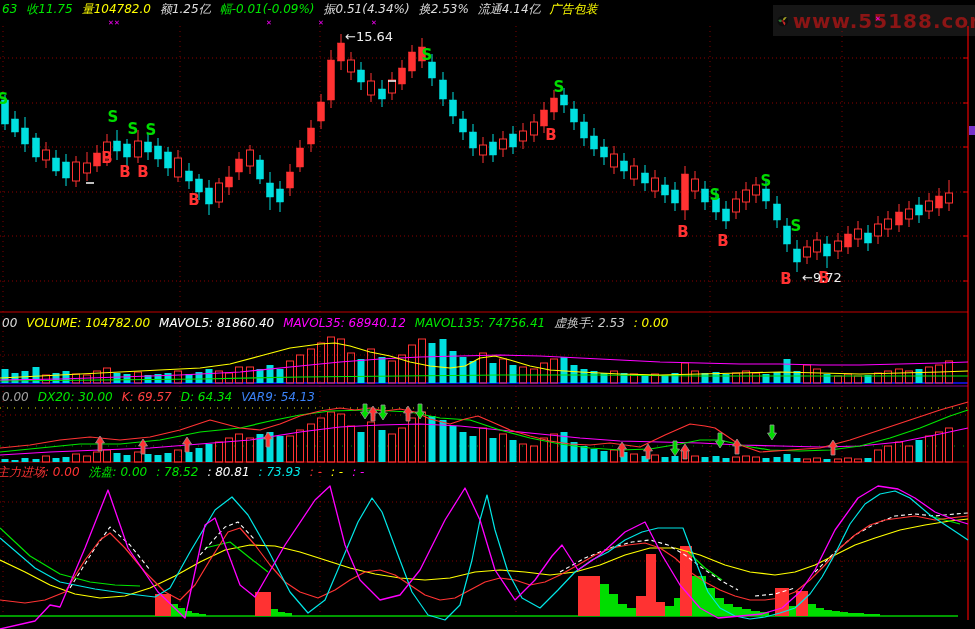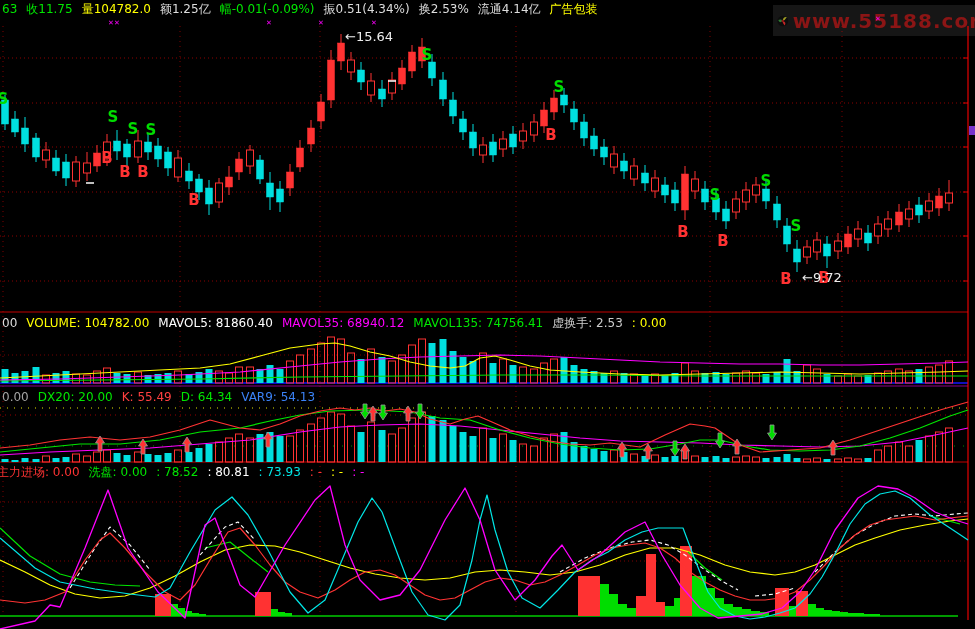--- a/index.html
+++ b/index.html
@@ -1,19 +1,19 @@
 <!DOCTYPE html>
 <html><head>
 <meta charset="utf-8">
 <style>
   html,body{margin:0;padding:0;background:#000;}
   #screen{position:relative;width:975px;height:629px;background:#000;overflow:hidden;
           font-family:"DejaVu Sans","Liberation Sans",sans-serif;}
   #chart-svg{position:absolute;left:0;top:0;z-index:2;}
-  .hdr{position:absolute;left:2px;z-index:3;font-size:12px;white-space:nowrap;letter-spacing:0;}
+  .hdr{position:absolute;left:2px;z-index:3;font-size:12px;white-space:nowrap;letter-spacing:0;font-style:italic;}
   .hdr span{margin-right:9px;}
   #logo{position:absolute;left:773px;top:5px;width:218px;height:31px;z-index:1;
         background:#161616;display:flex;align-items:center;}
   #logo .pin{width:26px;height:26px;margin-left:4px;}
   #logo .txt{font-size:20px;font-weight:bold;color:#8b1515;margin-left:4px;letter-spacing:1px;}
 </style>
 </head>
 <body>
 
 <div id="screen">
@@ -23,21 +23,21 @@
       <path d="M13 13 Q13 3 22 4 Q18 11 13 13Z" fill="#9e9d24"></path>
       <path d="M13 13 Q22 16 17 23 Q12 19 13 13Z" fill="#c62828"></path>
       <path d="M13 13 Q5 19 3 11 Q9 8 13 13Z" fill="#2e7d32"></path>
       <circle cx="13" cy="13" r="3" fill="#8b1515"></circle>
     </svg>
     <span class="txt">www.55188.com</span>
   </div>
 
   <div class="hdr" id="hdr-top" style="top:1px;"><span style="color: rgb(0, 230, 0);">63</span><span style="color: rgb(0, 230, 0);">收11.75</span><span style="color: rgb(255, 255, 0);">量104782.0</span><span style="color: rgb(221, 221, 221);">额1.25亿</span><span style="color: rgb(0, 230, 0);">幅-0.01(-0.09%)</span><span style="color: rgb(221, 221, 221);">振0.51(4.34%)</span><span style="color: rgb(221, 221, 221);">换2.53%</span><span style="color: rgb(221, 221, 221);">流通4.14亿</span><span style="color: rgb(255, 255, 0);">广告包装</span></div>
   <div class="hdr" id="hdr-vol" style="top:315px;"><span style="color: rgb(221, 221, 221);">00</span><span style="color: rgb(255, 255, 0);">VOLUME: 104782.00</span><span style="color: rgb(255, 255, 255);">MAVOL5: 81860.40</span><span style="color: rgb(255, 0, 255);">MAVOL35: 68940.12</span><span style="color: rgb(0, 230, 0);">MAVOL135: 74756.41</span><span style="color: rgb(204, 204, 204);">虚换手: 2.53</span><span style="color: rgb(255, 255, 0);">: 0.00</span></div>
-  <div class="hdr" id="hdr-ind" style="top:390px;"><span style="color: #a3a3a3;">0.00</span><span style="color: rgb(0, 230, 0);">DX20: 20.00</span><span style="color: rgb(255, 64, 64);">K: 55.49</span><span style="color: rgb(0, 230, 0);">D: 64.34</span><span style="color: #3b82f6;">VAR9: 54.13</span></div>
+  <div class="hdr" id="hdr-ind" style="top:390px;"><span style="color: #a3a3a3;">0.00</span><span style="color: rgb(0, 230, 0);">DX20: 30.00</span><span style="color: rgb(255, 64, 64);">K: 69.57</span><span style="color: rgb(0, 230, 0);">D: 64.34</span><span style="color: #3b82f6;">VAR9: 54.13</span></div>
   <div class="hdr" id="hdr-bot" style="top:464px;margin-left:-5px;"><span style="color: rgb(255, 51, 51);">主力进场: 0.00</span><span style="color: rgb(0, 230, 0);">洗盘: 0.00</span><span style="color: rgb(0, 230, 0);">: 78.52</span><span style="color: rgb(255, 255, 255);">: 80.81</span><span style="color: rgb(0, 230, 230);">: 73.93</span><span style="color: rgb(255, 51, 51);">: -</span><span style="color: rgb(255, 255, 0);">: -</span><span style="color: rgb(255, 0, 255);">: -</span></div>
 
   <svg id="chart-svg" width="975" height="629">
       <line x1="3" y1="26" x2="3" y2="616" stroke="#ff0000" stroke-width="1" stroke-dasharray="1 4" stroke-opacity="0.5"></line>
       <line x1="180" y1="26" x2="180" y2="616" stroke="#ff0000" stroke-width="1" stroke-dasharray="1 4" stroke-opacity="0.5"></line>
       <line x1="320" y1="26" x2="320" y2="616" stroke="#ff0000" stroke-width="1" stroke-dasharray="1 4" stroke-opacity="0.5"></line>
       <line x1="516" y1="26" x2="516" y2="616" stroke="#ff0000" stroke-width="1" stroke-dasharray="1 4" stroke-opacity="0.5"></line>
       <line x1="710" y1="26" x2="710" y2="616" stroke="#ff0000" stroke-width="1" stroke-dasharray="1 4" stroke-opacity="0.5"></line>
       <line x1="842" y1="26" x2="842" y2="616" stroke="#ff0000" stroke-width="1" stroke-dasharray="1 4" stroke-opacity="0.5"></line>
       <line x1="0" y1="58" x2="968" y2="58" stroke="#ff0000" stroke-width="1" stroke-dasharray="1 3" stroke-opacity="0.55"></line>

